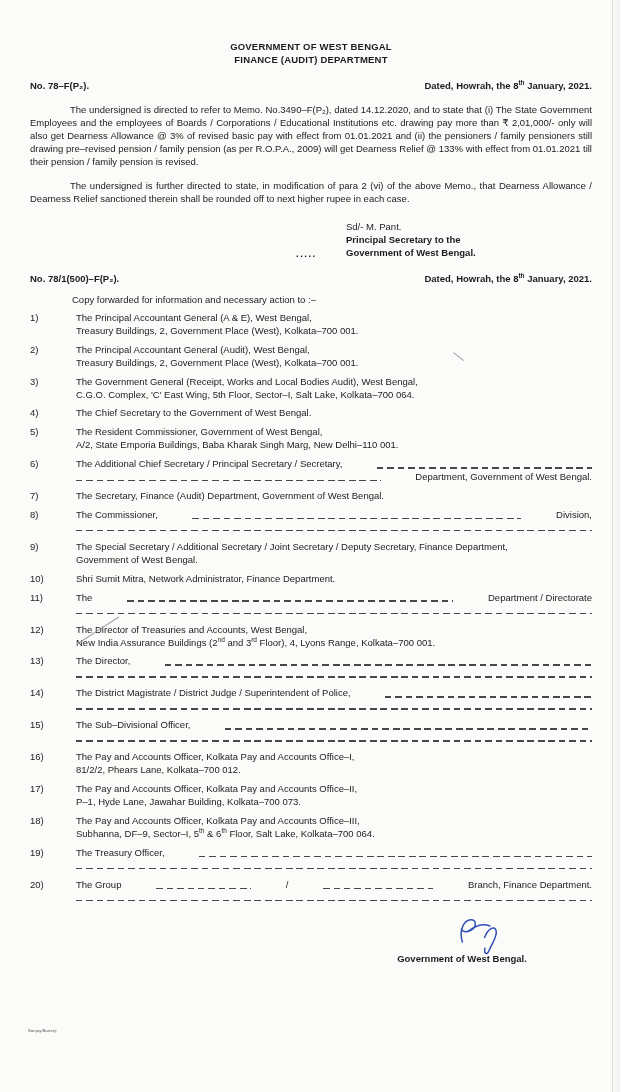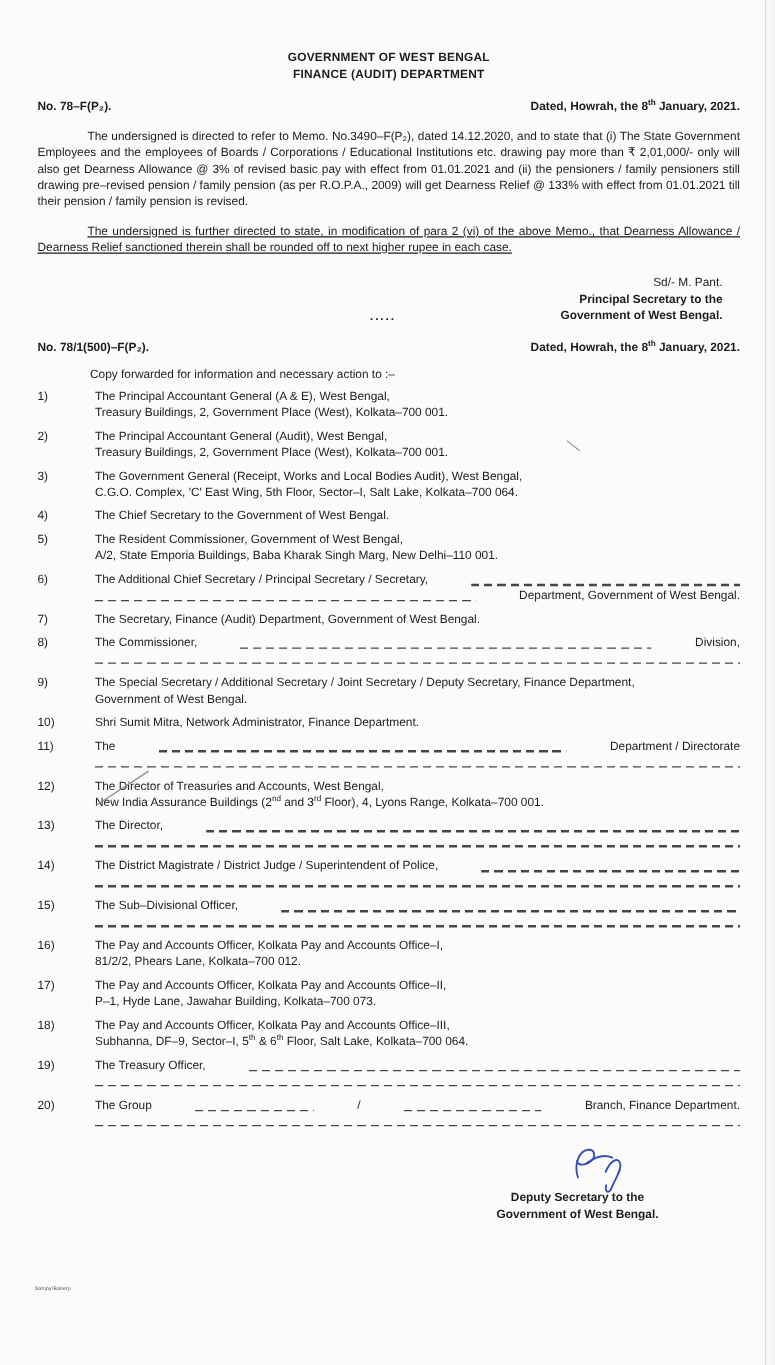--- a/index.html
+++ b/index.html
@@ -21,24 +21,24 @@
   .hdr{text-align:center;font-weight:bold;line-height:13px;letter-spacing:.2px;}
   .hdr .u{text-decoration:underline;text-underline-offset:2px;}
 
   .refrow{display:flex;justify-content:space-between;font-weight:bold;margin-top:13px;line-height:13px;text-align:center;}
   .refrow sup, sup{font-size:6.5px;line-height:0;vertical-align:super;}
 
   .memotitle{text-align:center;font-weight:bold;font-size:11.5px;letter-spacing:1.5px;margin-top:11px;}
   .memotitle span{text-decoration:underline;text-underline-offset:2.5px;}
 
   .para{text-align:justify;text-indent:40px;line-height:13px;margin-top:11px;}
-  .para.p2{margin-top:11px;text-decoration:underline;}
+  .para.p2{margin-top:11px;}
 
   .sigwrap{position:relative;margin-top:15px;}
-  .signed{width:232px;margin:0 14px 0 auto;text-align:right;line-height:13px;}
+  .signed{width:232px;margin:0 14px 0 auto;text-align:left;line-height:13px;}
   .signed .sd{font-weight:normal;}
   .signed .role{font-weight:bold;}
   .dots{position:absolute;left:266px;bottom:0;font-weight:bold;letter-spacing:1.5px;}
 
   .copyline{margin:8px 0 6px 42px;line-height:13px;}
 
   
   .rrow{display:flex;margin-bottom:6px;}
   .rnum{flex:0 0 46px;line-height:12.9px;}
   .rbody{flex:1;min-width:0;}
@@ -290,21 +290,20 @@
       </div>
 
     <div class="footer">
       <svg width="62" height="46" viewBox="0 0 70 50">
         <g fill="none" stroke="#3350b5" stroke-width="1.7" stroke-linecap="round">
           <path d="M14 34 C10 22 15 10 23 9 C30 8 31 17 23 21 C18 23.5 13.5 22.5 13 19"></path>
           <path d="M22 21 C30 15 38 13 45 16"></path>
           <path d="M39 29 C43 19 50 15 52 21 C54 27 48 34 44 44 C42 49 38 47.5 39.5 41"></path>
         </g>
       </svg>
-      <div class="role">Deputy Secretary to the</div>
       <div class="role">Government of West Bengal.</div>
     </div>
 
   </div>
 
   <div class="penmark-10"></div>
   <div class="penmark-date"></div>
   <div class="micro">Sanjoy/Banerji</div>
 </div>
 

